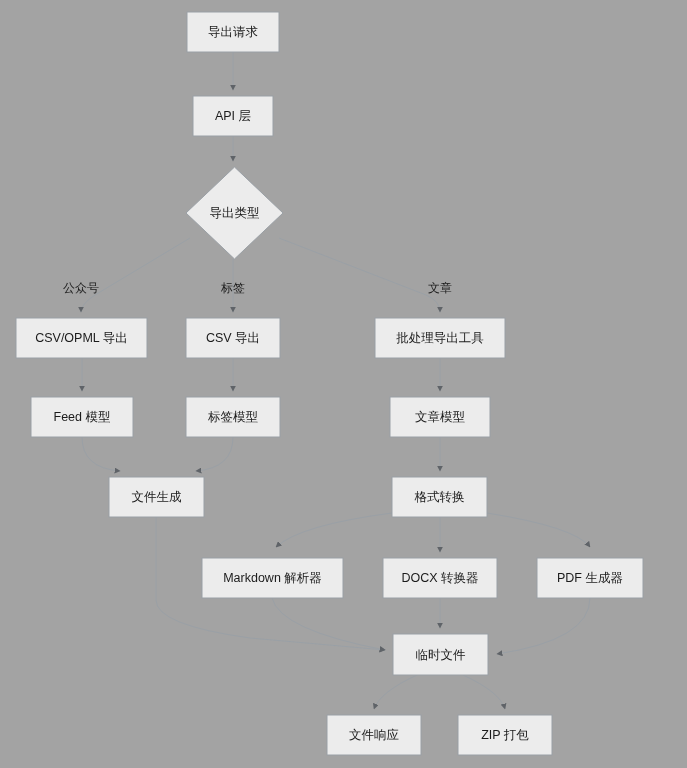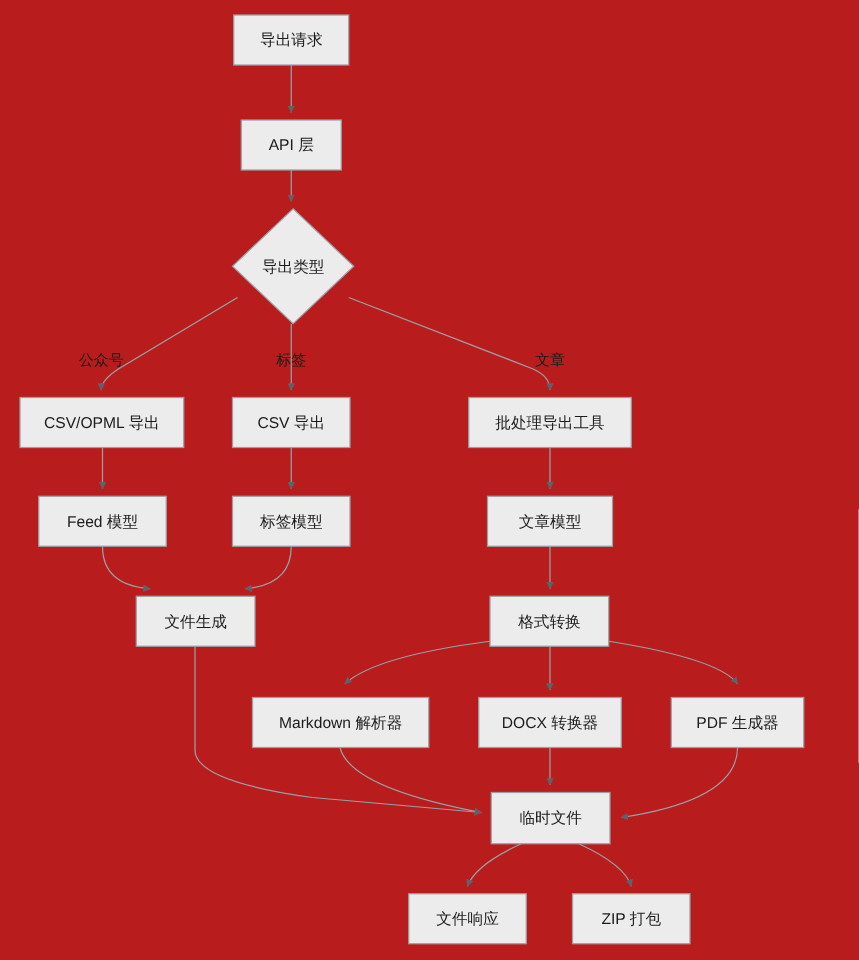--- a/index.html
+++ b/index.html
@@ -50,21 +50,21 @@
     font-family: "Liberation Sans", sans-serif;
     font-size: 12px;
     fill: #1b1b1b;
     text-anchor: middle;
     dominant-baseline: middle;
   }
 </style>
 </head>
 <body style="background: rgb(253, 253, 246);">
 
-<div id="diagram-root" style="background: #b91c1c;">
+<div id="diagram-root" style="background: #a3a3a3;">
   <svg id="flow" viewBox="0 0 687 768" xmlns="http://www.w3.org/2000/svg">
     <defs>
       <marker id="arrow" viewBox="0 0 10 10" refX="9" refY="5" markerWidth="6" markerHeight="6" orient="auto-start-reverse">
         <path d="M 0 0 L 10 5 L 0 10 z" fill="#5f6368"></path>
       </marker>
     </defs>
     <g id="edges-layer">
         <path class="edge-path" d="M 233 52 L 233 90" marker-end="url(#arrow)"></path>
         <path class="edge-path" d="M 233 136 L 233 161" marker-end="url(#arrow)"></path>
         <path class="edge-path" d="M 190 238 L 95 295 Q 81 304 81 312" marker-end="url(#arrow)"></path>

